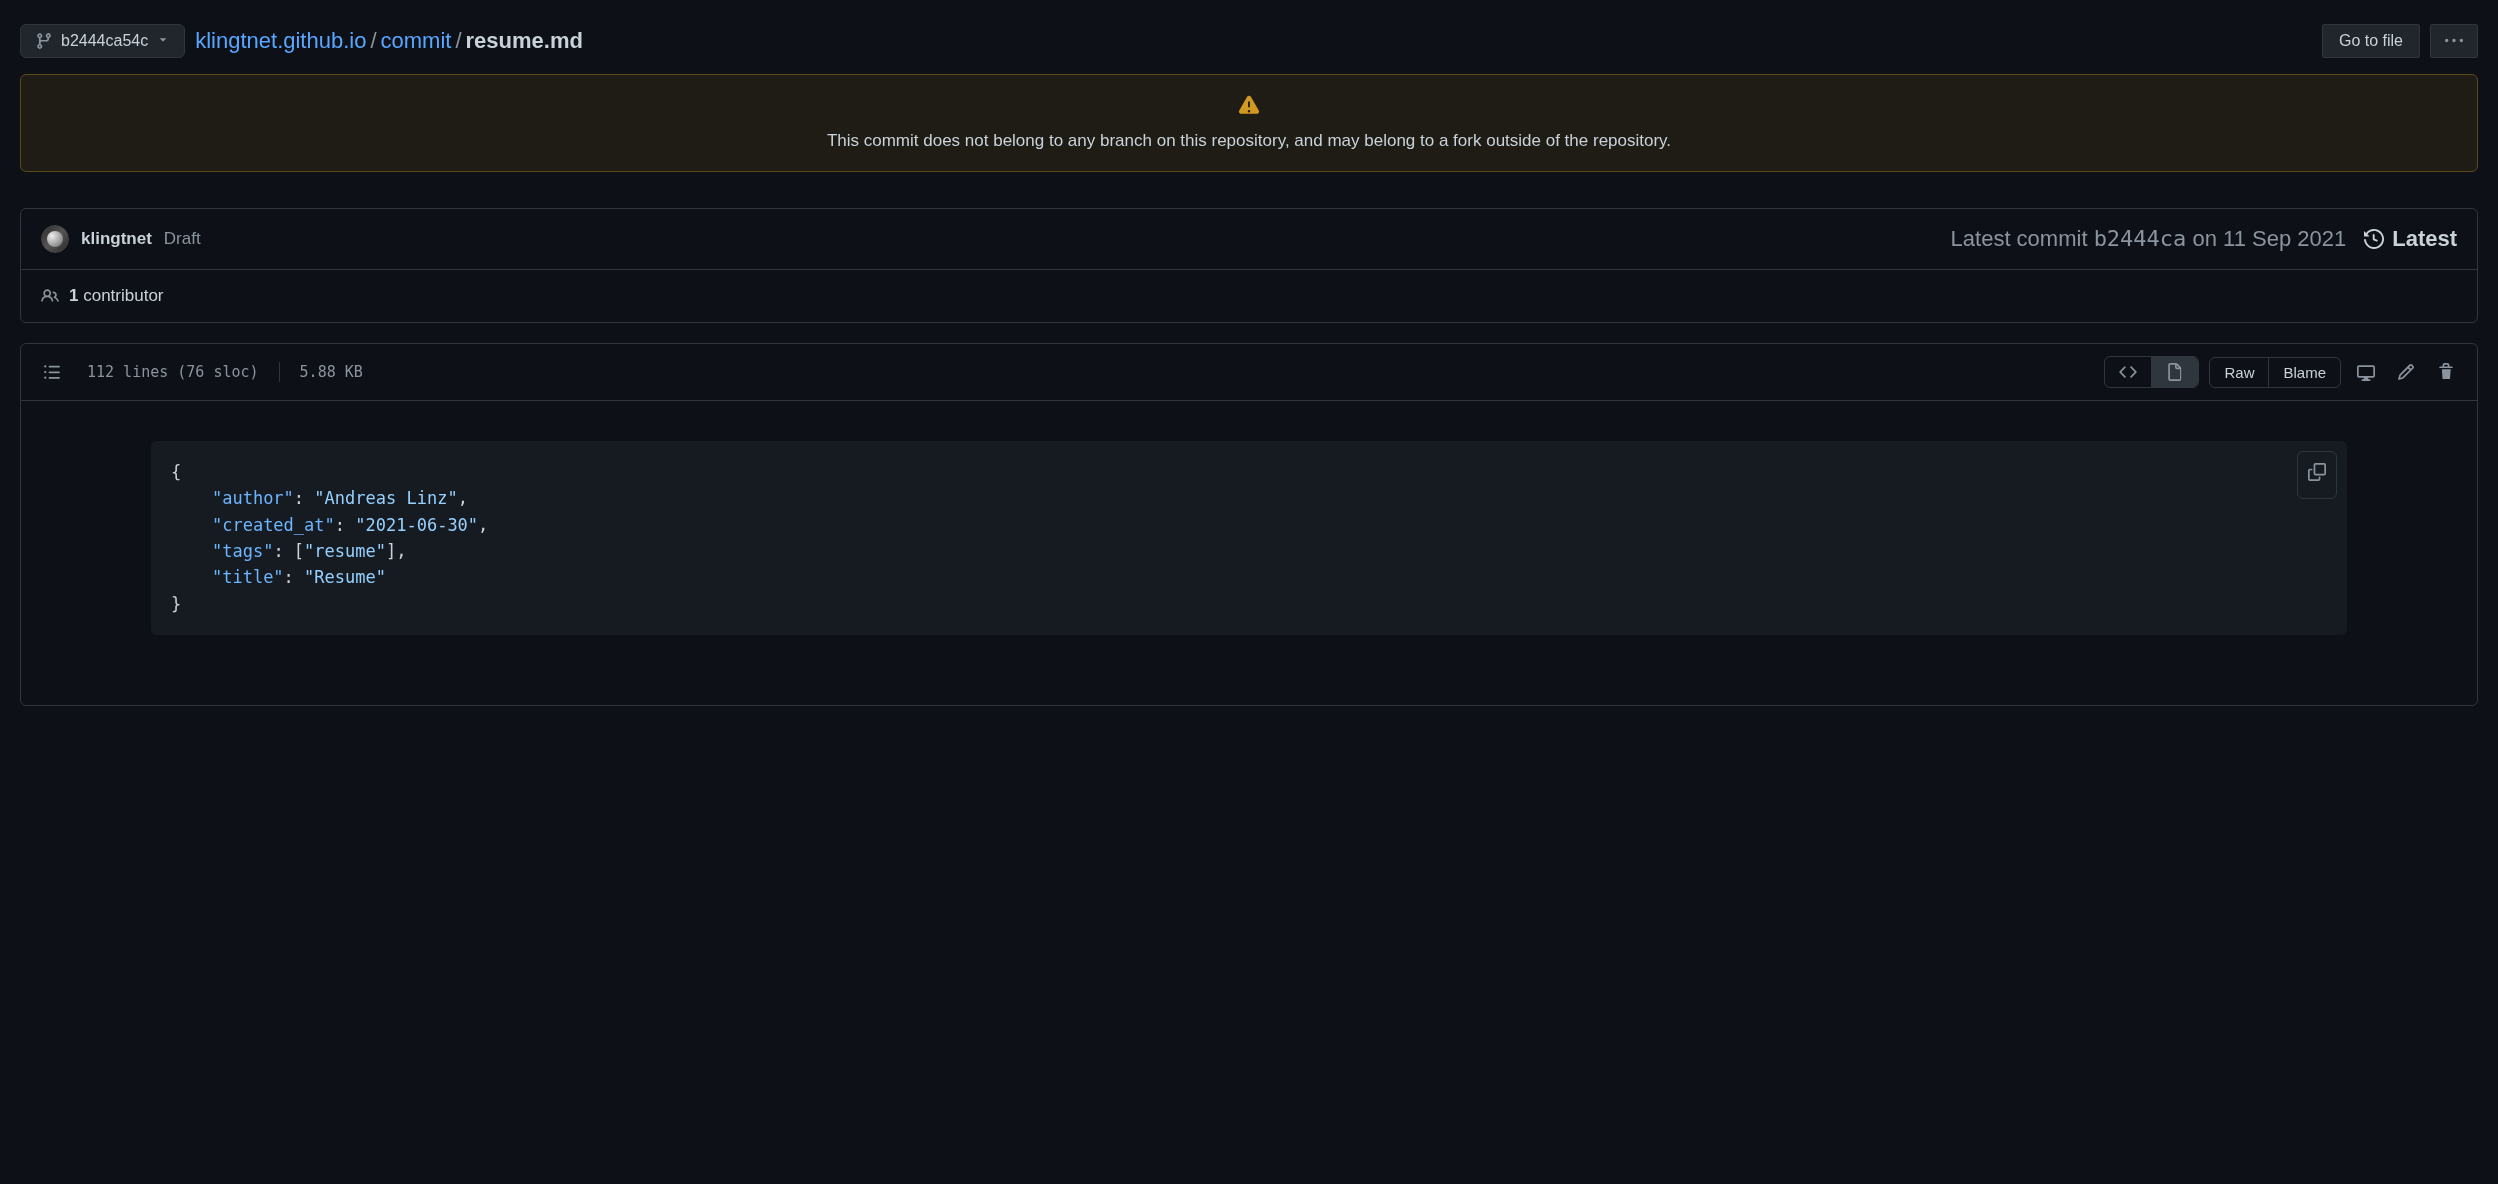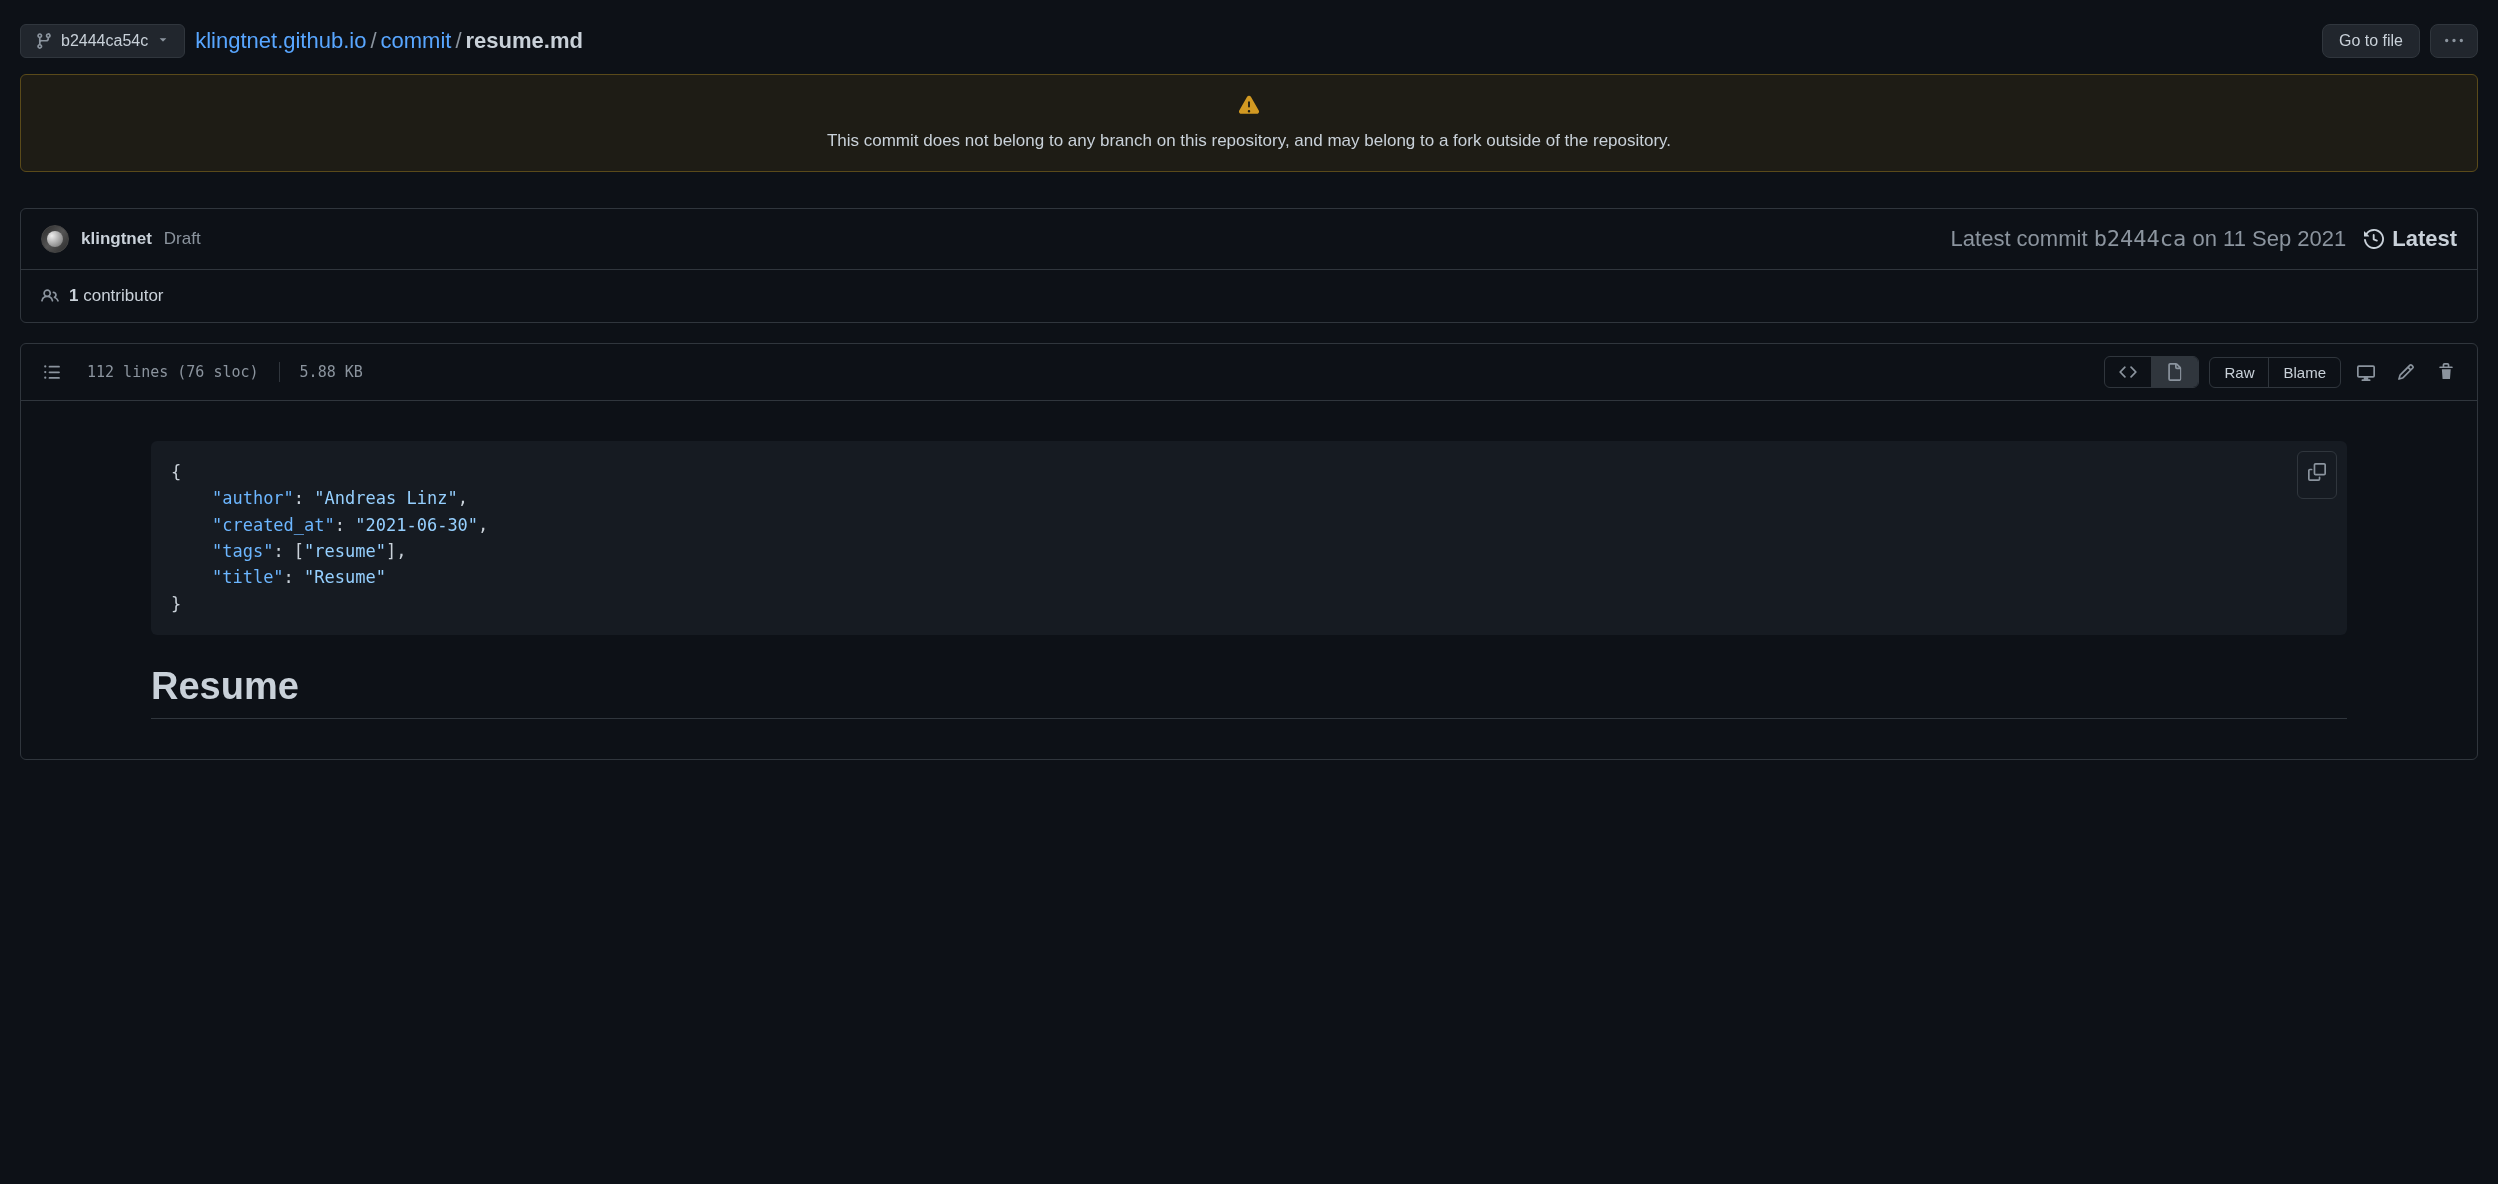--- a/index.html
+++ b/index.html
@@ -57,21 +57,21 @@
       color: #c9d1d9;
       font-weight: 600;
     }
     .header-right {
       display: flex;
       gap: 10px;
     }
     .btn {
       background-color: #21262d;
       border: 1px solid #30363d;
-      border-radius: 8px;
+      border-radius: 2px;
       padding: 7px 16px;
       font-size: 16px;
       color: #c9d1d9;
       cursor: pointer;
       display: flex;
       align-items: center;
     }
     .btn-icon-only {
       padding: 7px 14px;
     }
@@ -405,15 +405,14 @@
             <path d="M5 1.75C5 .784 5.784 0 6.75 0h7.5C15.216 0 16 .784 16 1.75v7.5A1.75 1.75 0 0114.25 11h-7.5A1.75 1.75 0 015 9.25v-7.5zm1.75-.25a.25.25 0 00-.25.25v7.5c0 .138.112.25.25.25h7.5a.25.25 0 00.25-.25v-7.5a.25.25 0 00-.25-.25h-7.5z"></path>
           </svg>
       </div>
       <div class="code-line"><span class="tok-punc">{</span></div>
       <div class="code-line">    <span class="tok-key">"author"</span><span class="tok-punc">: </span><span class="tok-str">"Andreas Linz"</span><span class="tok-punc">,</span></div>
       <div class="code-line">    <span class="tok-key">"created_at"</span><span class="tok-punc">: </span><span class="tok-str">"2021-06-30"</span><span class="tok-punc">,</span></div>
       <div class="code-line">    <span class="tok-key">"tags"</span><span class="tok-punc">: [</span><span class="tok-str">"resume"</span><span class="tok-punc">],</span></div>
       <div class="code-line">    <span class="tok-key">"title"</span><span class="tok-punc">: </span><span class="tok-str">"Resume"</span></div>
       <div class="code-line"><span class="tok-punc">}</span></div>
     </div>
-    <h1 class="md-h1">Resume</h1>
   </div>
 </div>
 
 </body></html>

